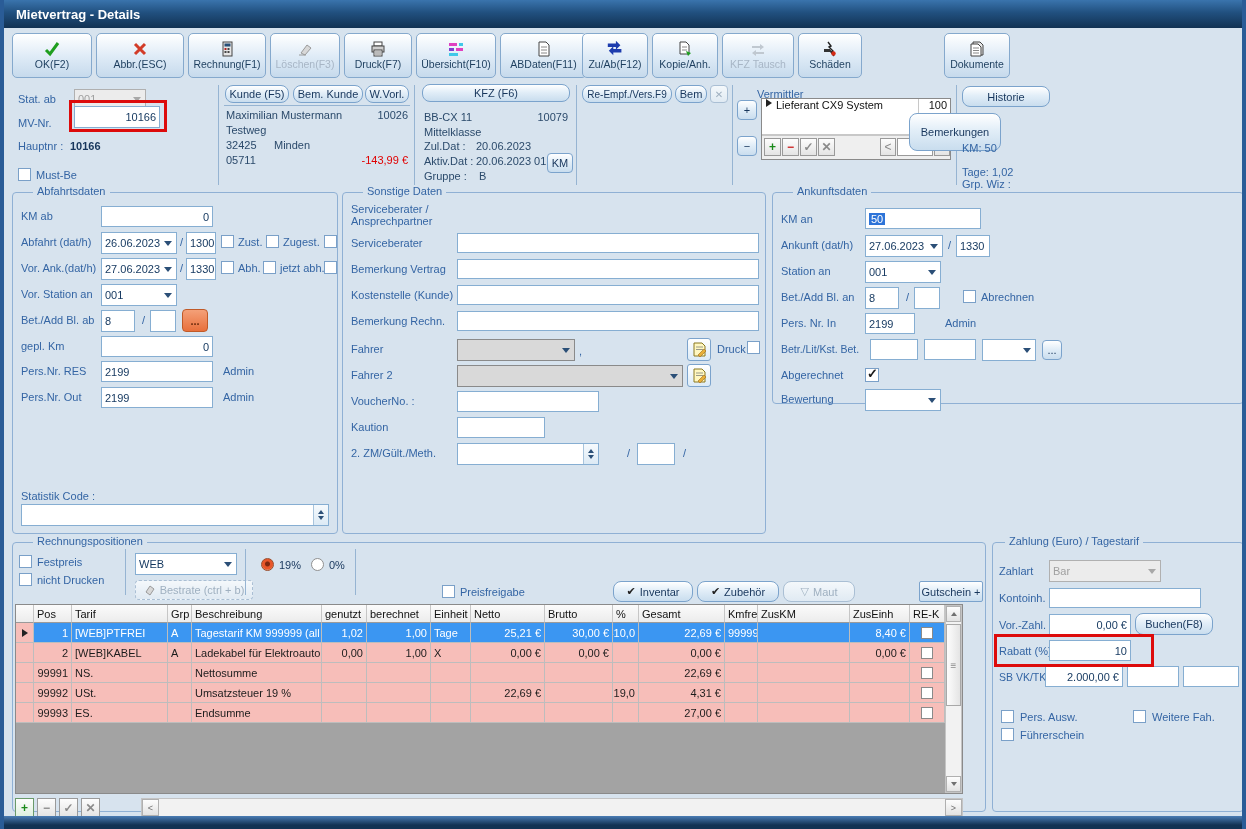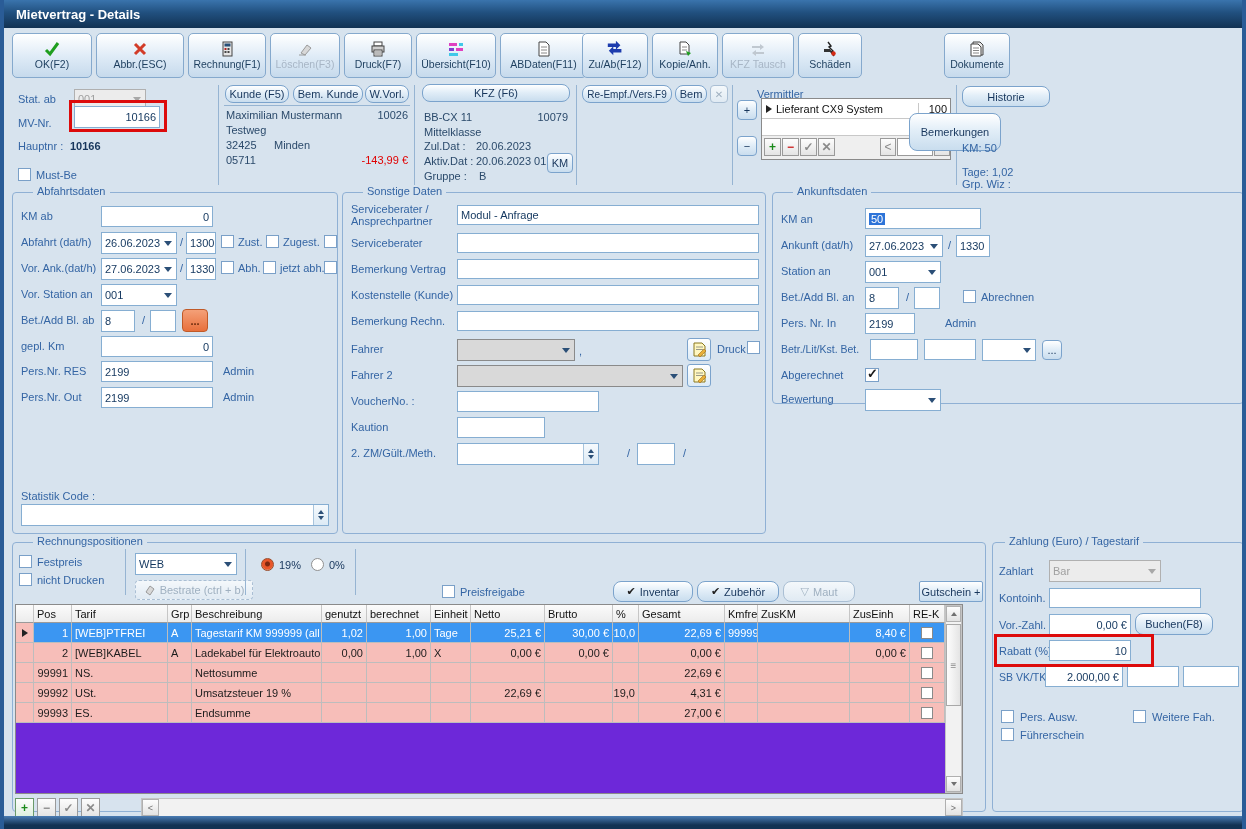--- a/index.html
+++ b/index.html
@@ -52,21 +52,21 @@
 .nbtn{position:absolute;width:19px;height:19px;background:linear-gradient(#fdfdfd,#e4e4e4);
   border:1px solid #9a9a9a;display:flex;align-items:center;justify-content:center;font-size:12px;font-weight:bold;color:#8a8a8a}
 .nbtn.green{color:#1a8a1a}.nbtn.red{color:#cc2222}
 
 .sb-track{position:absolute;background:#f2f2f2;border:1px solid #c4c4c4}
 .sb-btn{position:absolute;background:linear-gradient(#fdfdfd,#e2e2e2);border:1px solid #b0b0b0;
   display:flex;align-items:center;justify-content:center;color:#707070;font-size:9px}
 .sb-thumb{position:absolute;background:linear-gradient(90deg,#fdfdfd,#e4e4e4);border:1px solid #a8a8a8;
   display:flex;align-items:center;justify-content:center;color:#8a8a8a;font-size:10px}
 
-#postable{position:absolute;left:2px;top:61px;width:948px;height:190px;background:#6d28d9;border:1px solid #8a8a8a}
+#postable{position:absolute;left:2px;top:61px;width:948px;height:190px;background:#a3a3a3;border:1px solid #8a8a8a}
 .trow{display:grid;grid-template-columns:18px 38px 96px 24px 130px 45px 64px 40px 74px 68px 26px 86px 33px 92px 60px 1fr;height:20px;width:929px}
 .trow.head{height:18px}
 .th{background:linear-gradient(#fbfbfb,#ececec);border-right:1px solid #c6c6c6;border-bottom:1px solid #9a9a9a;
   display:flex;align-items:center;padding:0 3px;font-size:11px;color:#111;overflow:hidden;white-space:nowrap}
 .td{border-right:1px solid #bdbdbd;border-bottom:1px solid #bdbdbd;display:flex;align-items:center;
   padding:0 3px;font-size:11px;color:#1c1c1c;background:#f7beb9;overflow:hidden;white-space:nowrap}
 .td.ar{justify-content:flex-end}
 .trow.sel .td{background:#3b96f2;color:#fff}
 .trow .td.mk,.trow.sel .td.mk{background:#f7beb9;color:#111;justify-content:center;padding:0}
 .td.ck{justify-content:center}
@@ -233,21 +233,21 @@
   <div class="btn disabled" style="left:706px;top:85px;width:18px;height:18px">
       <span style="font-size:10px">✕</span>
     </div>
 
   <div class="vline" style="left:728px;top:85px;height:100px"></div>
 
   <div class="lbl" style="left:753px;top:88px">Vermittler</div>
   <div class="btn" style="left:733px;top:100px;width:20px;height:20px">+</div>
   <div class="btn" style="left:733px;top:136px;width:20px;height:20px">−</div>
   <div class="abs" style="left:757px;top:98px;width:190px;height:62px;background:#fff;border:1px solid #8a8a8a">
-    <div style="display:flex;height:20px;border-bottom:1px solid #c8c8c8;align-items:center">
+    <div style="display:flex;height:36px;border-bottom:1px solid #c8c8c8;">
       <span class="tri-right" style="margin:0 4px"></span>
       <span style="flex:1;font-size:11px;color:#111;white-space:nowrap;overflow:hidden">Lieferant CX9 System</span>
       <span style="width:32px;border-left:1px solid #c8c8c8;font-size:11px;color:#111;text-align:right;padding-right:3px">100</span>
     </div>
     <div class="abs" style="left:0;right:0;bottom:0;height:24px;background:#efefef;border-top:1px solid #c8c8c8">
       <div class="nbtn green" style="left:2px;top:2px;width:17px;height:18px">+</div>
       <div class="nbtn red" style="left:20px;top:2px;width:17px;height:18px">−</div>
       <div class="nbtn" style="left:38px;top:2px;width:17px;height:18px">✓</div>
       <div class="nbtn" style="left:56px;top:2px;width:17px;height:18px">✕</div>
       <div class="nbtn" style="left:118px;top:2px;width:16px;height:18px;font-weight:normal">&lt;</div>
@@ -323,21 +323,20 @@
       <span class="sp">
           <span class="tri-up"></span>
           <span class="tri-dn"></span>
         </span>
     </div>
   </div>
 
   <div class="fs" style="left:338px;top:192px;width:424px;height:342px">
     <div class="legend">Sonstige Daten</div>
     <div class="lbl" style="left:8px;top:10px;width:104px;white-space:normal">Serviceberater / Ansprechpartner</div>
-    <div class="inp" style="left:114px;top:12px;width:302px;height:20px">Modul - Anfrage</div>
     <div class="lbl" style="left:8px;top:44px">Serviceberater</div>
     <div class="inp" style="left:114px;top:40px;width:302px;height:20px"></div>
     <div class="lbl" style="left:8px;top:70px">Bemerkung Vertrag</div>
     <div class="inp" style="left:114px;top:66px;width:302px;height:20px"></div>
     <div class="lbl" style="left:8px;top:96px">Kostenstelle (Kunde)</div>
     <div class="inp" style="left:114px;top:92px;width:302px;height:20px"></div>
     <div class="lbl" style="left:8px;top:122px">Bemerkung Rechn.</div>
     <div class="inp" style="left:114px;top:118px;width:302px;height:20px"></div>
 
     <div class="lbl" style="left:8px;top:150px">Fahrer</div>

